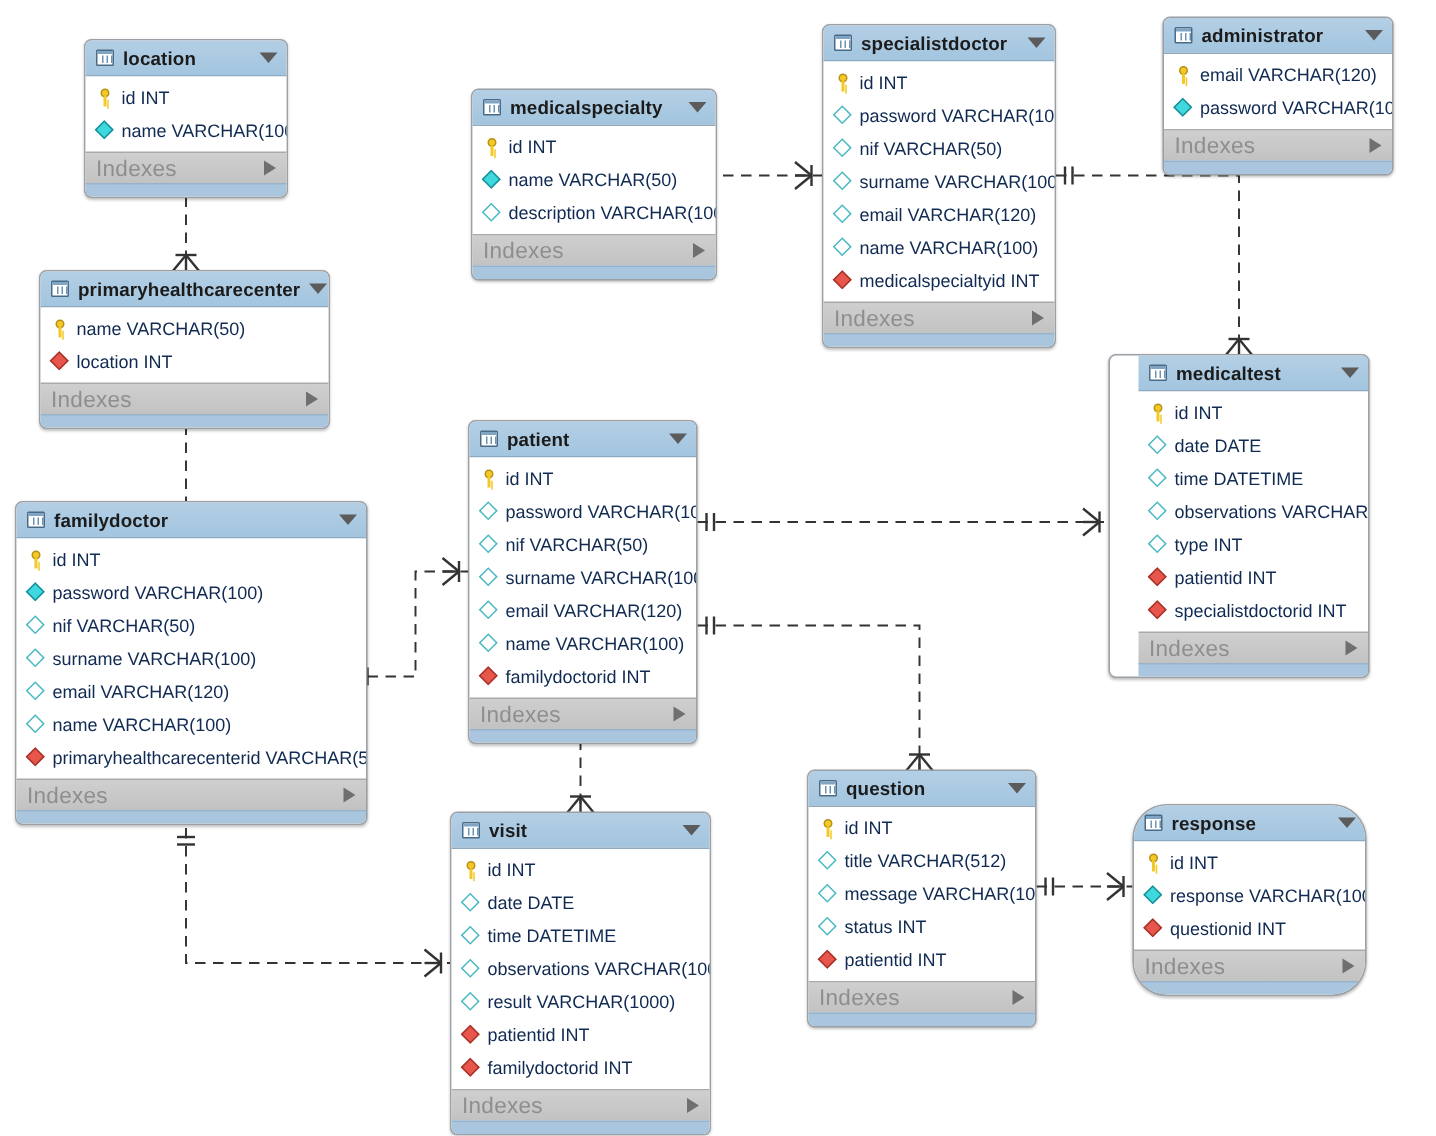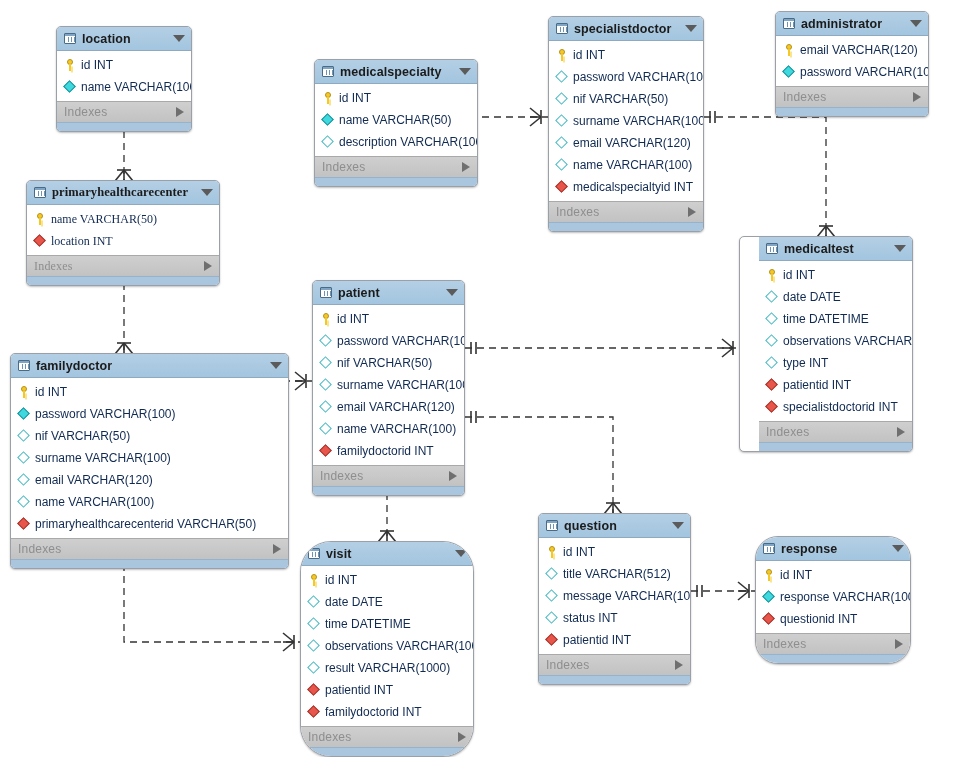--- a/index.html
+++ b/index.html
@@ -82,21 +82,21 @@
     transform:rotate(45deg);box-sizing:border-box;
   }
   .g-dia.fill-cyan:before{background:#3fd8de;border:1px solid #1a8f97;}
   .g-dia.open-cyan:before{background:#ffffff;border:1px solid #49b9c2;}
   .g-dia.fill-red:before{background:#e8554a;border:1px solid #a3352c;}
 
   .indexes{
     height:20px;background:linear-gradient(#cfcfcf,#c2c2c2);
     border-top:1px solid #a9a9a9;
     display:flex;align-items:center;padding:0 7px;
-    font-size:12px;color:#8e8e8e;
+    font-size:15px;color:#8e8e8e;
   }
   .indexes .ix-lbl{flex:1 1 auto;letter-spacing:.2px;}
   .tri-r{
     width:0;height:0;border-top:5px solid transparent;border-bottom:5px solid transparent;
     border-left:8px solid #6f6f6f;
   }
   .tbl-foot{height:8px;background:#a9c6de;border-top:1px solid #97b3cb;}
 </style>
 </head>
 <body>
@@ -357,21 +357,21 @@
             <span class="g g-dia fill-cyan"></span>
             <span class="lbl">password VARCHAR(100)</span>
           </div>
         </div>
         <div class="indexes">
           <span class="ix-lbl">Indexes</span>
           <span class="tri-r"></span>
         </div>
         <div class="tbl-foot"></div>
       </div>
-      <div class="tbl" style="left: 26px; top: 180px; width: 194px; font-family: Liberation Serif, serif;">
+      <div class="tbl" style="left: 26px; top: 180px; width: 194px;">
         <div class="tbl-hdr">
           <span class="tbl-ico"></span>
           <span class="tbl-name">primaryhealthcarecenter</span>
           <span class="caret"></span>
         </div>
         <div class="cols">
           <div class="col">
             <span class="g g-key"></span>
             <span class="lbl">name VARCHAR(50)</span>
           </div>
@@ -379,21 +379,21 @@
             <span class="g g-dia fill-red"></span>
             <span class="lbl">location INT</span>
           </div>
         </div>
         <div class="indexes">
           <span class="ix-lbl">Indexes</span>
           <span class="tri-r"></span>
         </div>
         <div class="tbl-foot"></div>
       </div>
-      <div class="tbl" style="left: 10px; top: 353px; width: 279px;">
+      <div class="tbl" style="left: 10px; top: 334px; width: 235px;">
         <div class="tbl-hdr">
           <span class="tbl-ico"></span>
           <span class="tbl-name">familydoctor</span>
           <span class="caret"></span>
         </div>
         <div class="cols">
           <div class="col">
             <span class="g g-key"></span>
             <span class="lbl">id INT</span>
           </div>
@@ -505,21 +505,21 @@
             <span class="g g-dia fill-red"></span>
             <span class="lbl">specialistdoctorid INT</span>
           </div>
         </div>
         <div class="indexes">
           <span class="ix-lbl">Indexes</span>
           <span class="tri-r"></span>
         </div>
         <div class="tbl-foot"></div>
       </div>
-      <div class="tbl" style="left: 300px; top: 541px; width: 174px; border-radius: 31px;">
+      <div class="tbl" style="left: 300px; top: 541px; width: 174px;">
         <div class="tbl-hdr">
           <span class="tbl-ico"></span>
           <span class="tbl-name">visit</span>
           <span class="caret"></span>
         </div>
         <div class="cols">
           <div class="col">
             <span class="g g-key"></span>
             <span class="lbl">id INT</span>
           </div>

